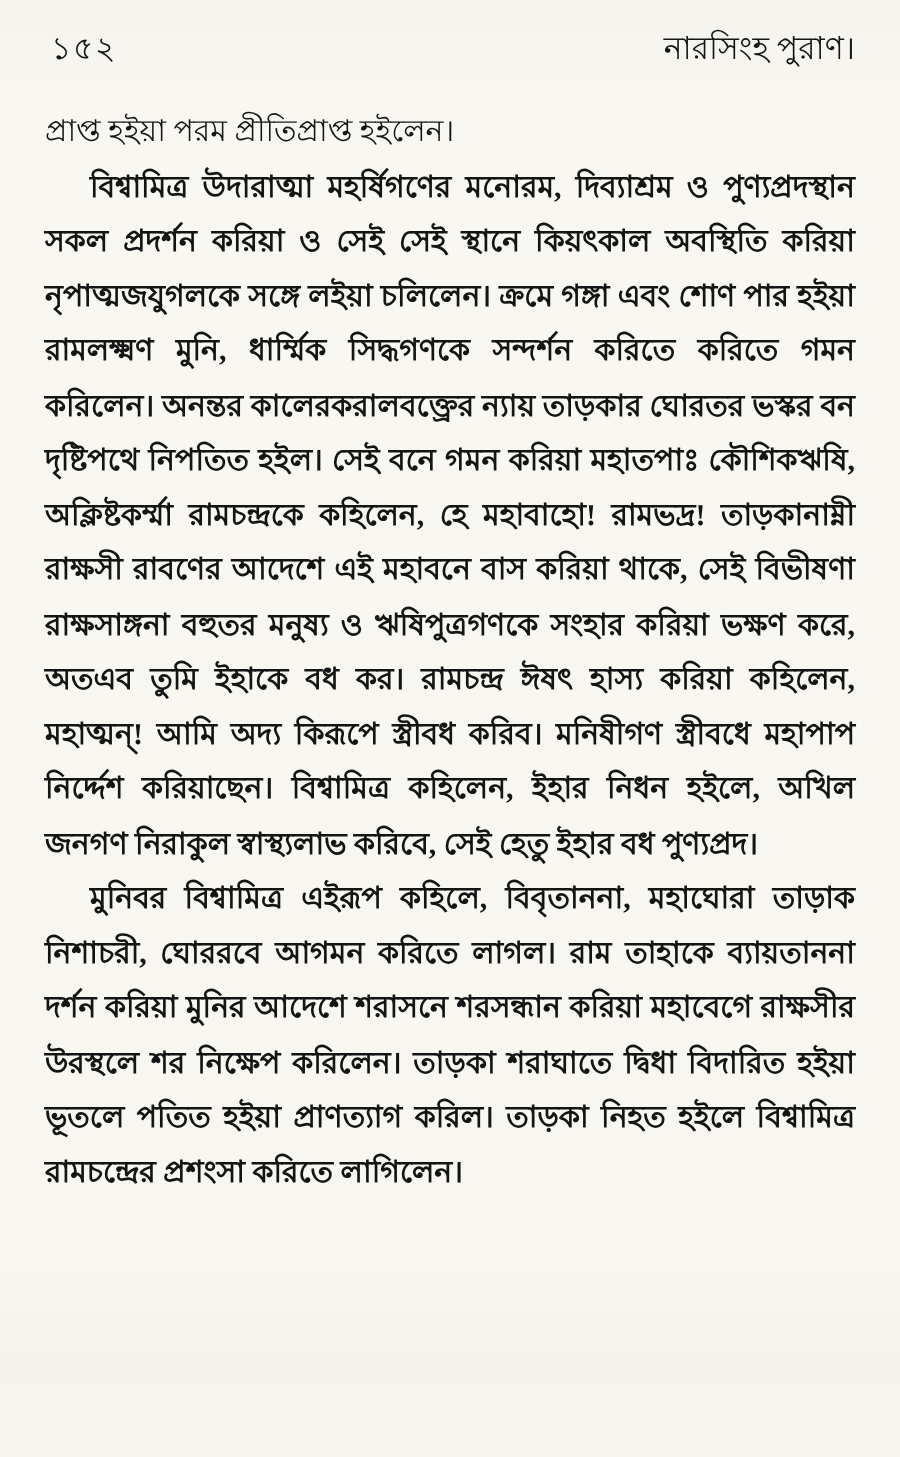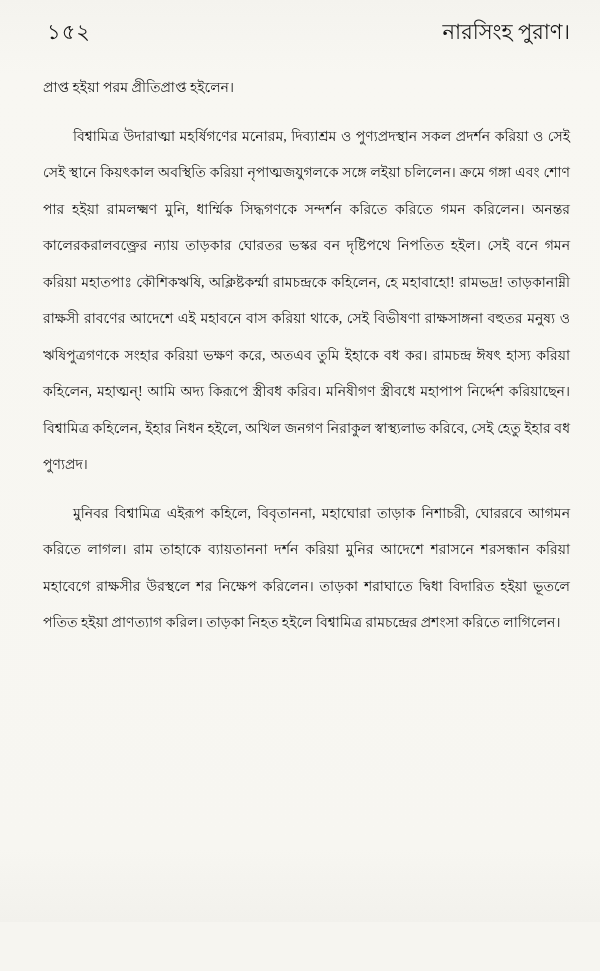--- a/index.html
+++ b/index.html
@@ -12,21 +12,21 @@
     background: #f6f5f0;
     font-family: "Liberation Serif", "DejaVu Serif", serif;
     color: #141414;
     overflow: hidden;
     position: relative;
   }
   .page {
     box-sizing: border-box;
     width: 600px;
     height: 922px;
-    padding: 14px 30px 20px 43px;
+    padding: 14px 30px 20px 30px;
     background:
       linear-gradient(180deg, #f4f3ee 0%, #f8f7f2 8%, #f7f6f1 92%, #f2f1ec 100%);
   }
   .page-header {
     position: relative;
     height: 34px;
     margin-bottom: 22px;
   }
   .page-number {
     position: absolute;
@@ -37,33 +37,34 @@
   }
   .page-title {
     position: absolute;
     left: 0;
     right: 0;
     top: 2px;
     text-align: right;
     font-size: 21px;
   }
   .body-text {
-    font-size: 14px;
+    font-size: 20px;
     line-height: 36.5px;
     text-align: justify;
     text-justify: inter-word;
   }
   .body-text p {
     margin: 0;
   }
   .body-text p.indent {
     text-indent: 30px;
   }
   .body-text p + p {
-    margin-top: 12px;
+    margin-top: 0;
+    font-weight: bold;
   }
 </style>
 </head>
 <body>
 
 <div class="page">
   <div class="page-header">
     <span class="page-number">১৫২</span>
     <span class="page-title">নারসিংহ পুরাণ।</span>
   </div>

